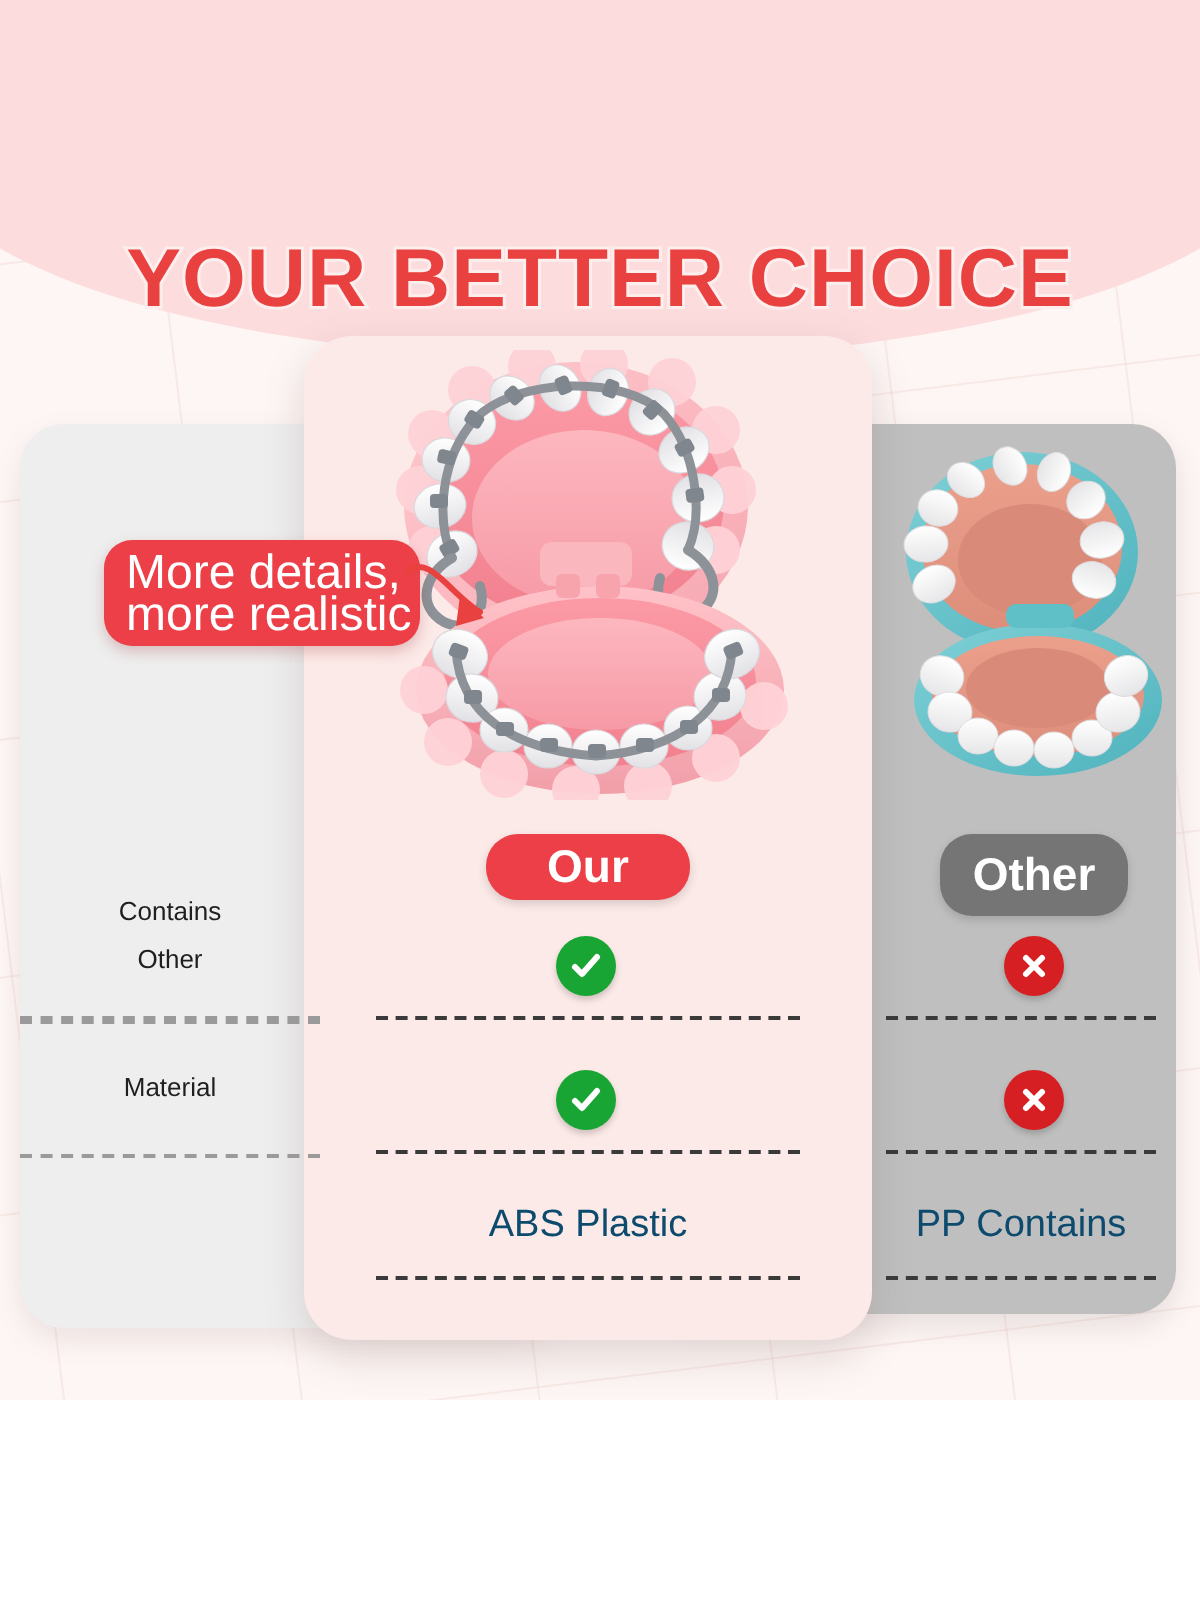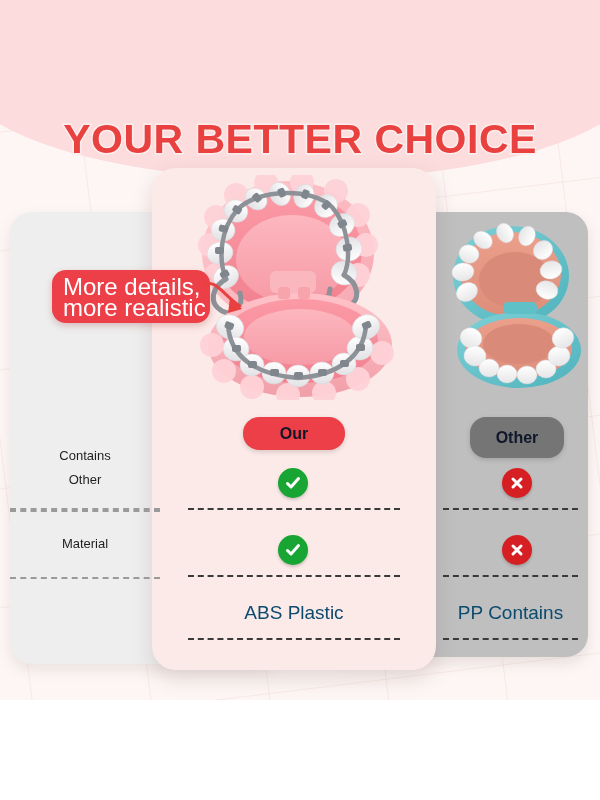--- a/index.html
+++ b/index.html
@@ -168,23 +168,23 @@
   .mark.no  { background: #d61f22; }
   .mark svg { display: block; }
 
   
   .badge {
     position: absolute;
     z-index: 9;
     display: flex;
     align-items: center;
     justify-content: center;
-    color: #0f172a;
+    color: #ffffff;
     font-weight: bold;
-    font-size: 16px;
+    font-size: 23px;
     border-radius: 16px;
     box-shadow: 0 2px 5px rgba(0,0,0,0.15);
   }
   .badge-our {
     left: 243px;
     top: 417px;
     width: 102px;
     height: 33px;
     background: #ec3f47;
   }

